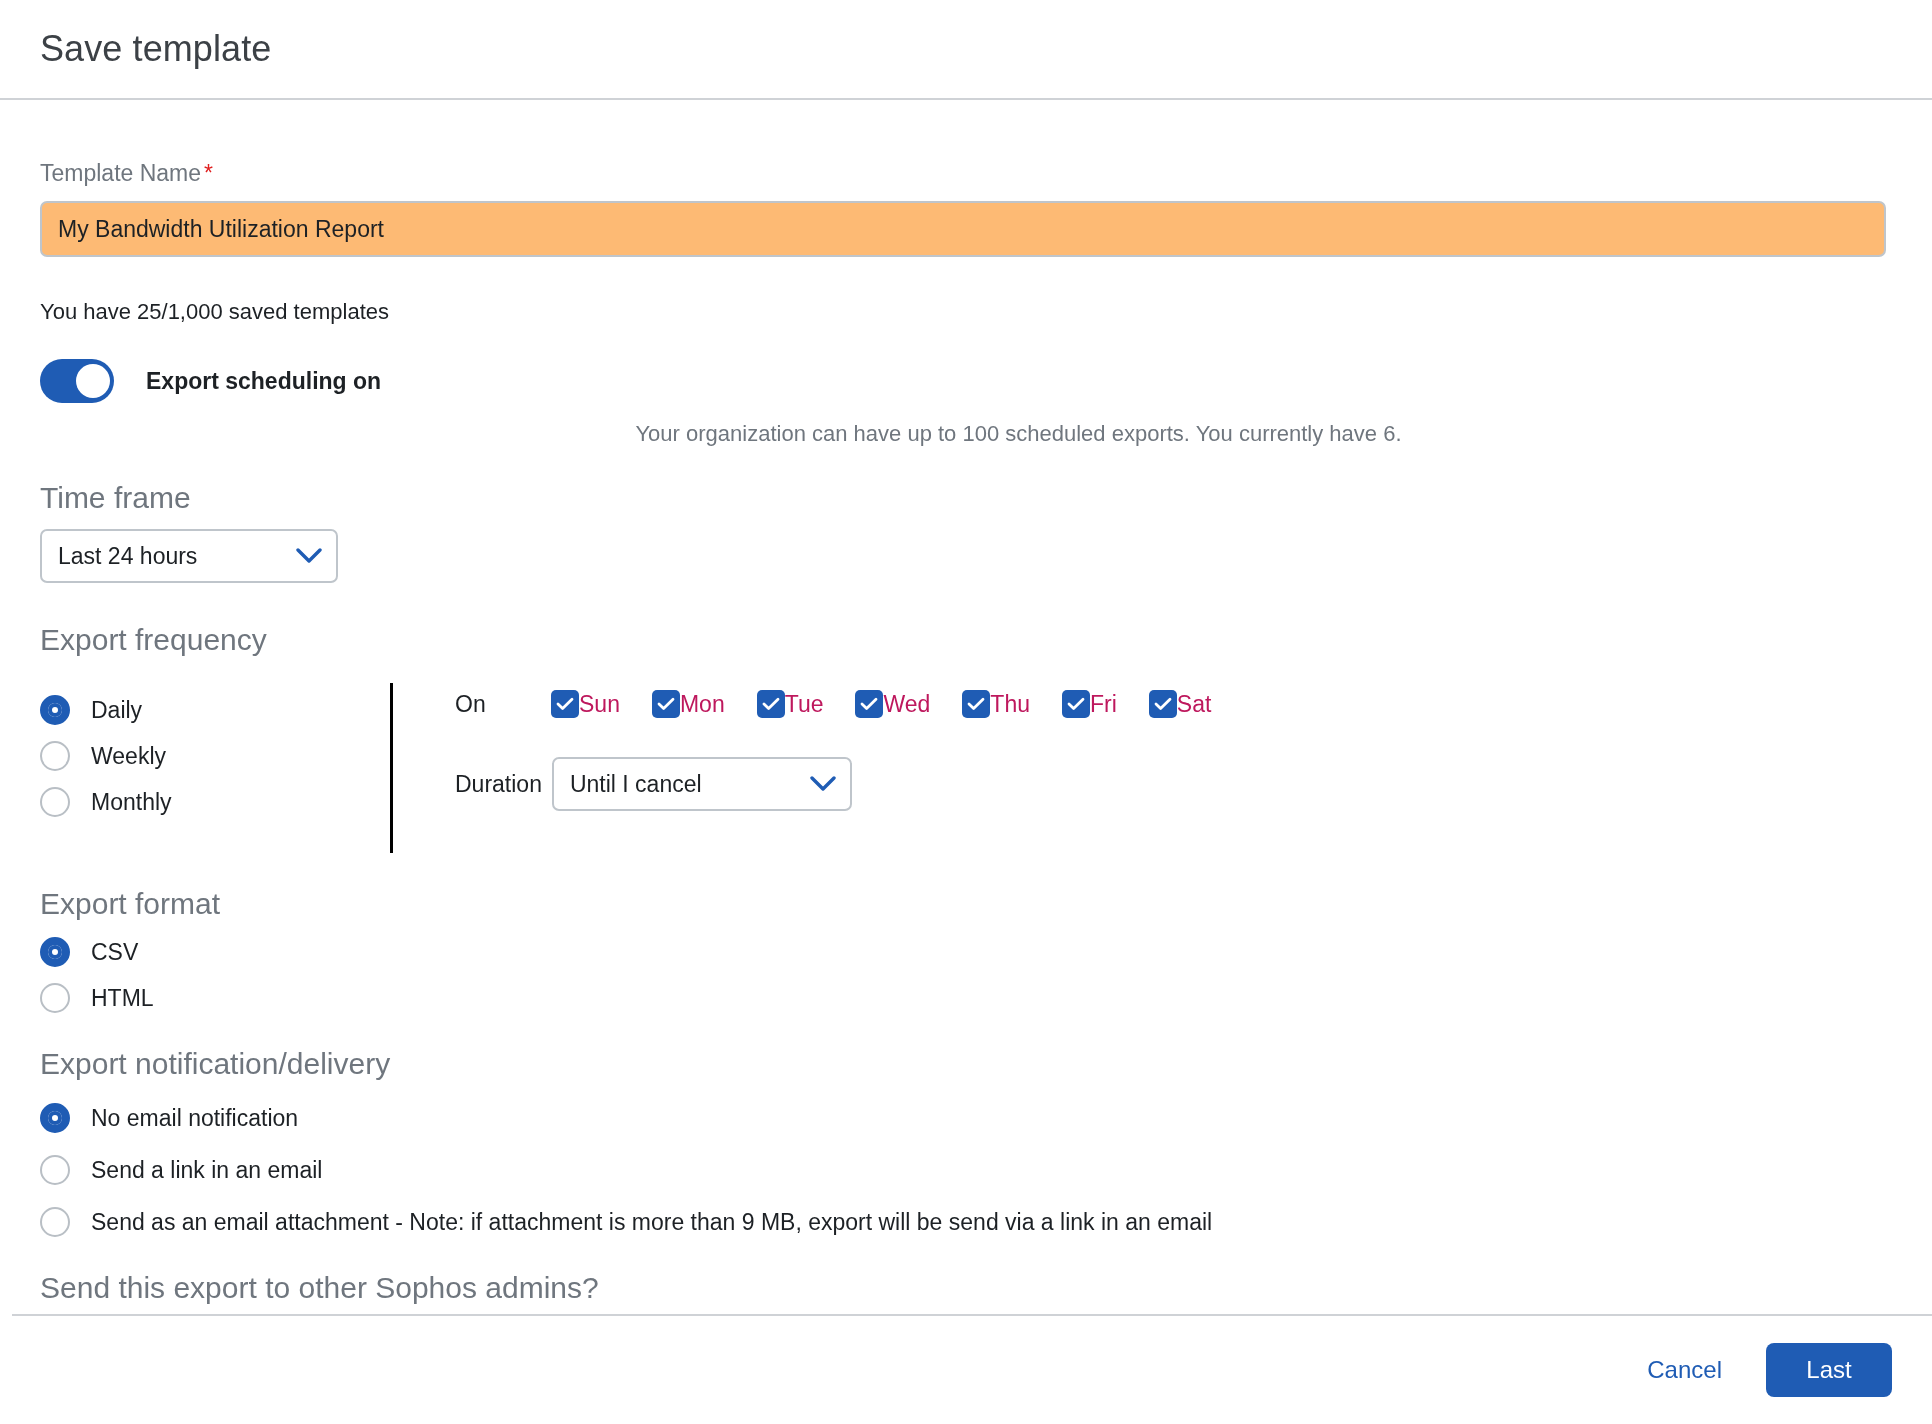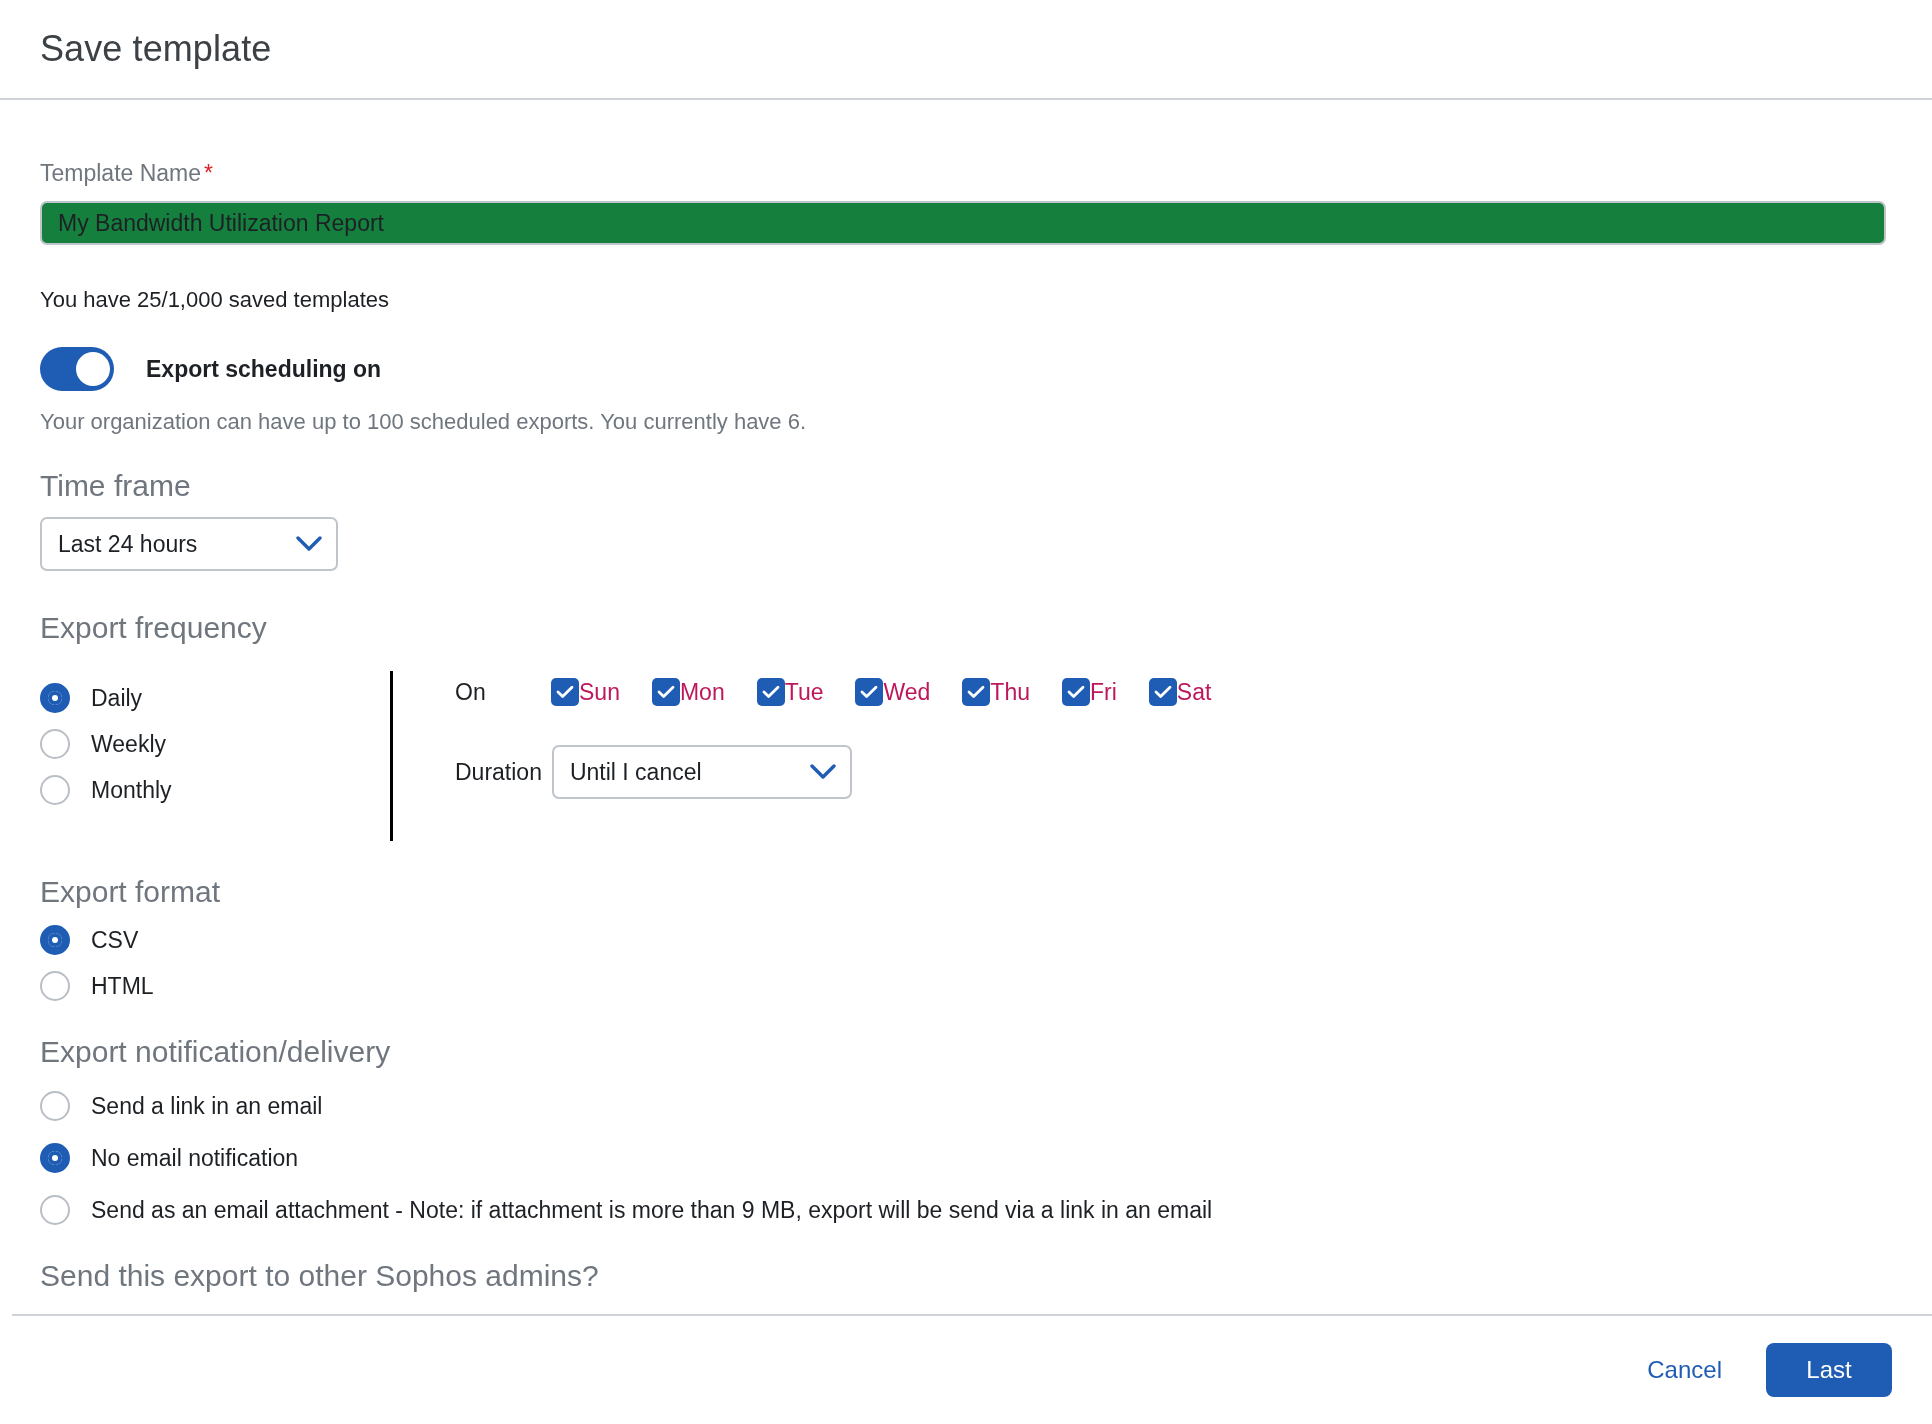--- a/index.html
+++ b/index.html
@@ -55,28 +55,28 @@
   }
   .req-star {
     color: #e02020;
     font-size: 23px;
     margin-left: 3px;
   }
 
   .text-input {
     display: block;
     width: 1846px;
-    height: 44px;
+    height: 56px;
     border: 2px solid #bfc5cb;
     border-radius: 7px;
     font-size: 23px;
     color: #1d2125;
     padding: 16px 16px;
     font-family: "Liberation Sans", sans-serif;
-    background: #15803d;
+    background: #fdba74;
     outline: none;
   }
 
   .saved-count {
     font-size: 22px;
     color: #1d2125;
     margin-top: 42px;
     font-weight: 400;
   }
 
@@ -107,20 +107,22 @@
   .toggle-label {
     font-size: 23px;
     font-weight: bold;
     color: #1d2125;
     margin-left: 32px;
   }
   .toggle-help {
     font-size: 22px;
     color: #6f767e;
     margin-top: 18px;
+    margin-left: 105px;
+    text-align: center;
   }
 
   
   .section-heading {
     font-size: 30px;
     color: #6f767e;
     font-weight: 400;
     margin-top: 34px;
     margin-bottom: 14px;
   }
@@ -427,26 +429,26 @@
       <div class="radio-row">
         <span class="radio"></span>
         <span class="radio-label">HTML</span>
       </div>
     </div>
 
     
     <div class="section-heading">Export notification/delivery</div>
     <div>
       <div class="radio-row notif-radio-row">
+        <span class="radio checked"></span>
+        <span class="radio-label">No email notification</span>
+      </div>
+      <div class="radio-row notif-radio-row">
         <span class="radio"></span>
         <span class="radio-label">Send a link in an email</span>
-      </div>
-      <div class="radio-row notif-radio-row">
-        <span class="radio checked"></span>
-        <span class="radio-label">No email notification</span>
       </div>
       <div class="radio-row notif-radio-row">
         <span class="radio"></span>
         <span class="radio-label">Send as an email attachment - Note: if attachment is more than 9 MB, export will be send via a link in an email</span>
       </div>
     </div>
 
     
     <div class="section-heading">Send this export to other Sophos admins?</div>
     

